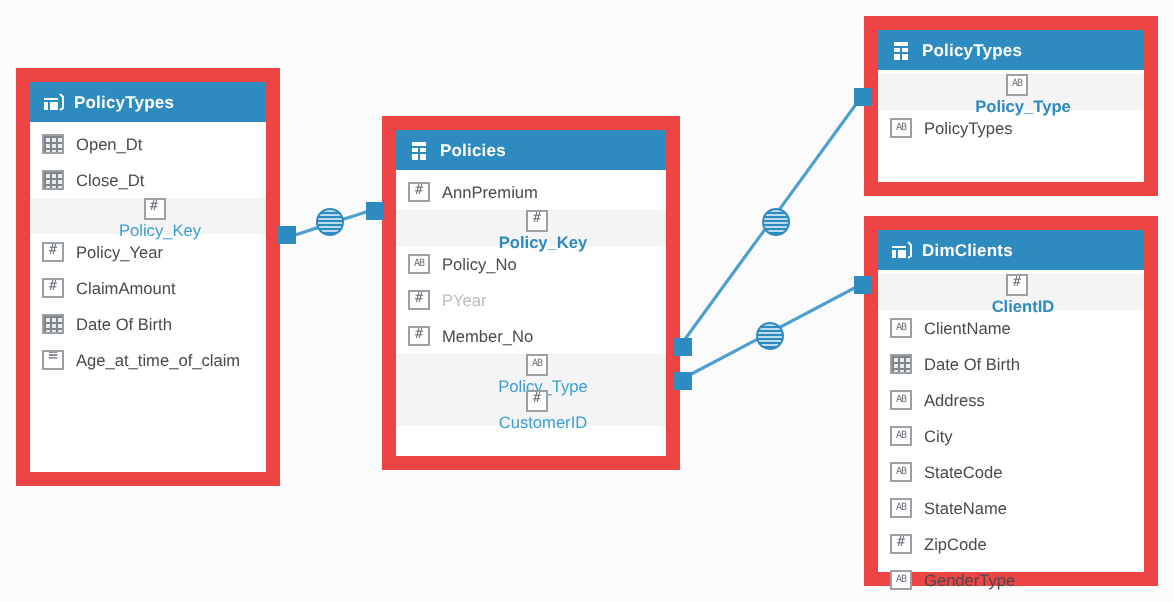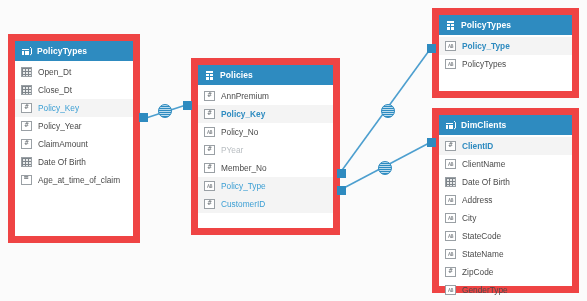--- a/index.html
+++ b/index.html
@@ -59,20 +59,21 @@
     display: flex;
     align-items: center;
     padding-left: 6px;
     font-size: 8.3px;
     color: #4a4a4a;
     box-sizing: border-box;
     white-space: nowrap;
   }
   .field-row.highlight {
     background: #f4f4f4;
+    flex-direction: column;
   }
   .field-row .f-label {
     margin-left: 6px;
   }
   .field-row.key-blue .f-label {
     color: #3c9fd4;
   }
   .field-row.key-bold .f-label {
     color: #2e8bc0;
     font-weight: bold;

